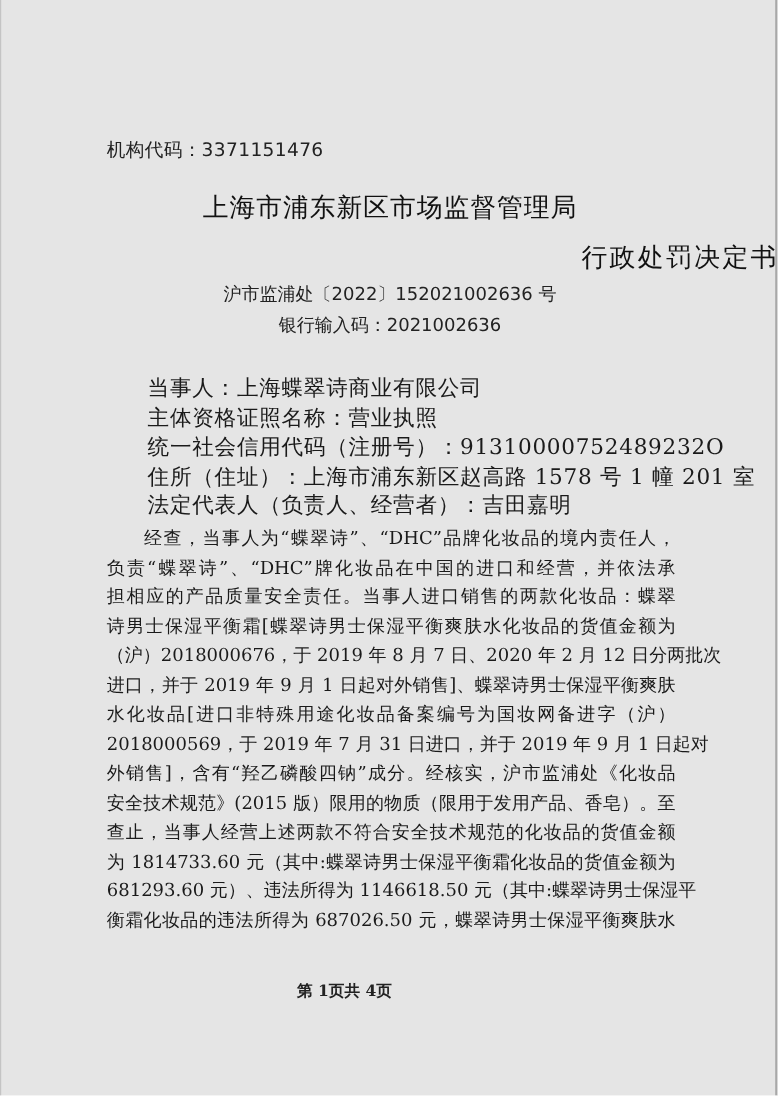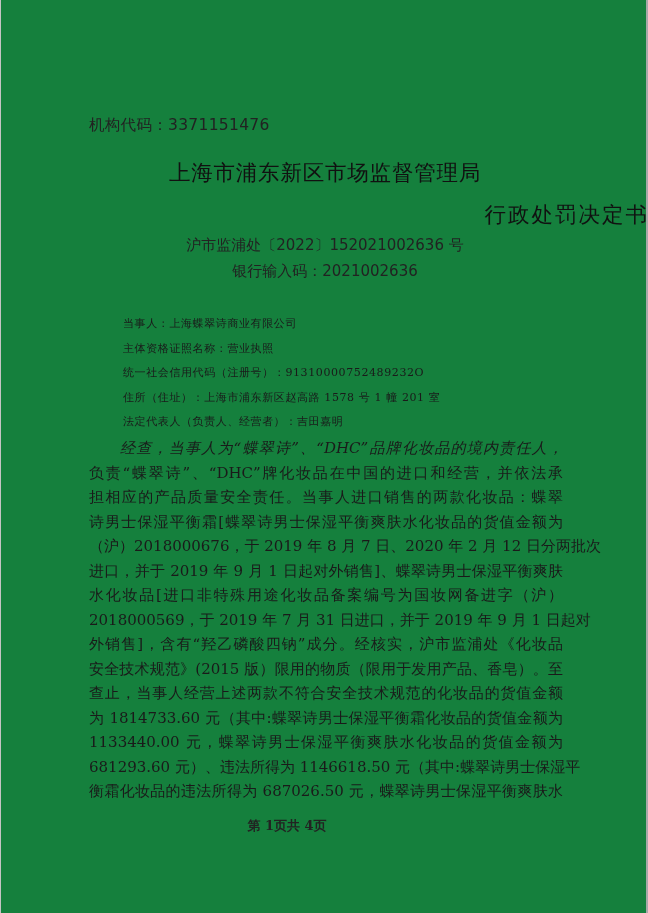--- a/index.html
+++ b/index.html
@@ -16,21 +16,21 @@
       color: #1a1a1a;
     }
     .page {
       position: absolute;
       left: 0; top: 0;
       width: 648px;
       height: 913px;
       box-sizing: border-box;
       border-left: 1px solid #c4c4c4;
       border-right: 2px solid #a8a8a8;
-      background: #15803d;
+      background: #e5e5e5;
     }
     .org-code {
       position: absolute;
       left: 88px;
       top: 115px;
       font-family: "DejaVu Sans", "Liberation Sans", sans-serif;
       font-size: 15.5px;
       letter-spacing: 0.3px;
       color: #222;
     }
@@ -73,21 +73,21 @@
       color: #222;
     }
     .party-block {
       position: absolute;
       left: 122px;
       top: 312px;
       width: 470px;
     }
     .party-line {
       font-family: "DejaVu Serif", "Liberation Serif", serif;
-      font-size: 11px;
+      font-size: 18px;
       line-height: 24.5px;
       height: 24.5px;
       white-space: nowrap;
       letter-spacing: 0.6px;
       color: #1a1a1a;
     }
     .body-text {
       position: absolute;
       left: 88px;
       top: 436px;
@@ -98,21 +98,20 @@
       font-size: 15px;
       line-height: 24.5px;
       height: 24.5px;
       white-space: nowrap;
       text-align: justify;
       text-align-last: justify;
       color: #1a1a1a;
     }
     .body-line.indent {
       padding-left: 31px;
-      font-style: italic;
     }
     .footer {
       position: absolute;
       left: 0; width: 572px;
       top: 817px;
       text-align: center;
       font-family: "DejaVu Serif", "Liberation Serif", serif;
       font-size: 13px;
       font-weight: bold;
       color: #222;
@@ -144,20 +143,19 @@
     <div class="body-line">担相应的产品质量安全责任。当事人进口销售的两款化妆品：蝶翠</div>
     <div class="body-line">诗男士保湿平衡霜[蝶翠诗男士保湿平衡爽肤水化妆品的货值金额为</div>
     <div class="body-line">（沪）2018000676，于 2019 年 8 月 7 日、2020 年 2 月 12 日分两批次</div>
     <div class="body-line">进口，并于 2019 年 9 月 1 日起对外销售]、蝶翠诗男士保湿平衡爽肤</div>
     <div class="body-line">水化妆品[进口非特殊用途化妆品备案编号为国妆网备进字（沪）</div>
     <div class="body-line">2018000569，于 2019 年 7 月 31 日进口，并于 2019 年 9 月 1 日起对</div>
     <div class="body-line">外销售]，含有“羟乙磷酸四钠”成分。经核实，沪市监浦处《化妆品</div>
     <div class="body-line">安全技术规范》(2015 版）限用的物质（限用于发用产品、香皂）。至</div>
     <div class="body-line">查止，当事人经营上述两款不符合安全技术规范的化妆品的货值金额</div>
     <div class="body-line">为 1814733.60 元（其中:蝶翠诗男士保湿平衡霜化妆品的货值金额为</div>
-    <div class="body-line">1133440.00 元，蝶翠诗男士保湿平衡爽肤水化妆品的货值金额为</div>
     <div class="body-line">681293.60 元）、违法所得为 1146618.50 元（其中:蝶翠诗男士保湿平</div>
     <div class="body-line">衡霜化妆品的违法所得为 687026.50 元，蝶翠诗男士保湿平衡爽肤水</div>
   </div>
 
   <div class="footer">第 1页共 4页</div>
 
 </div>
 
 </body></html>

